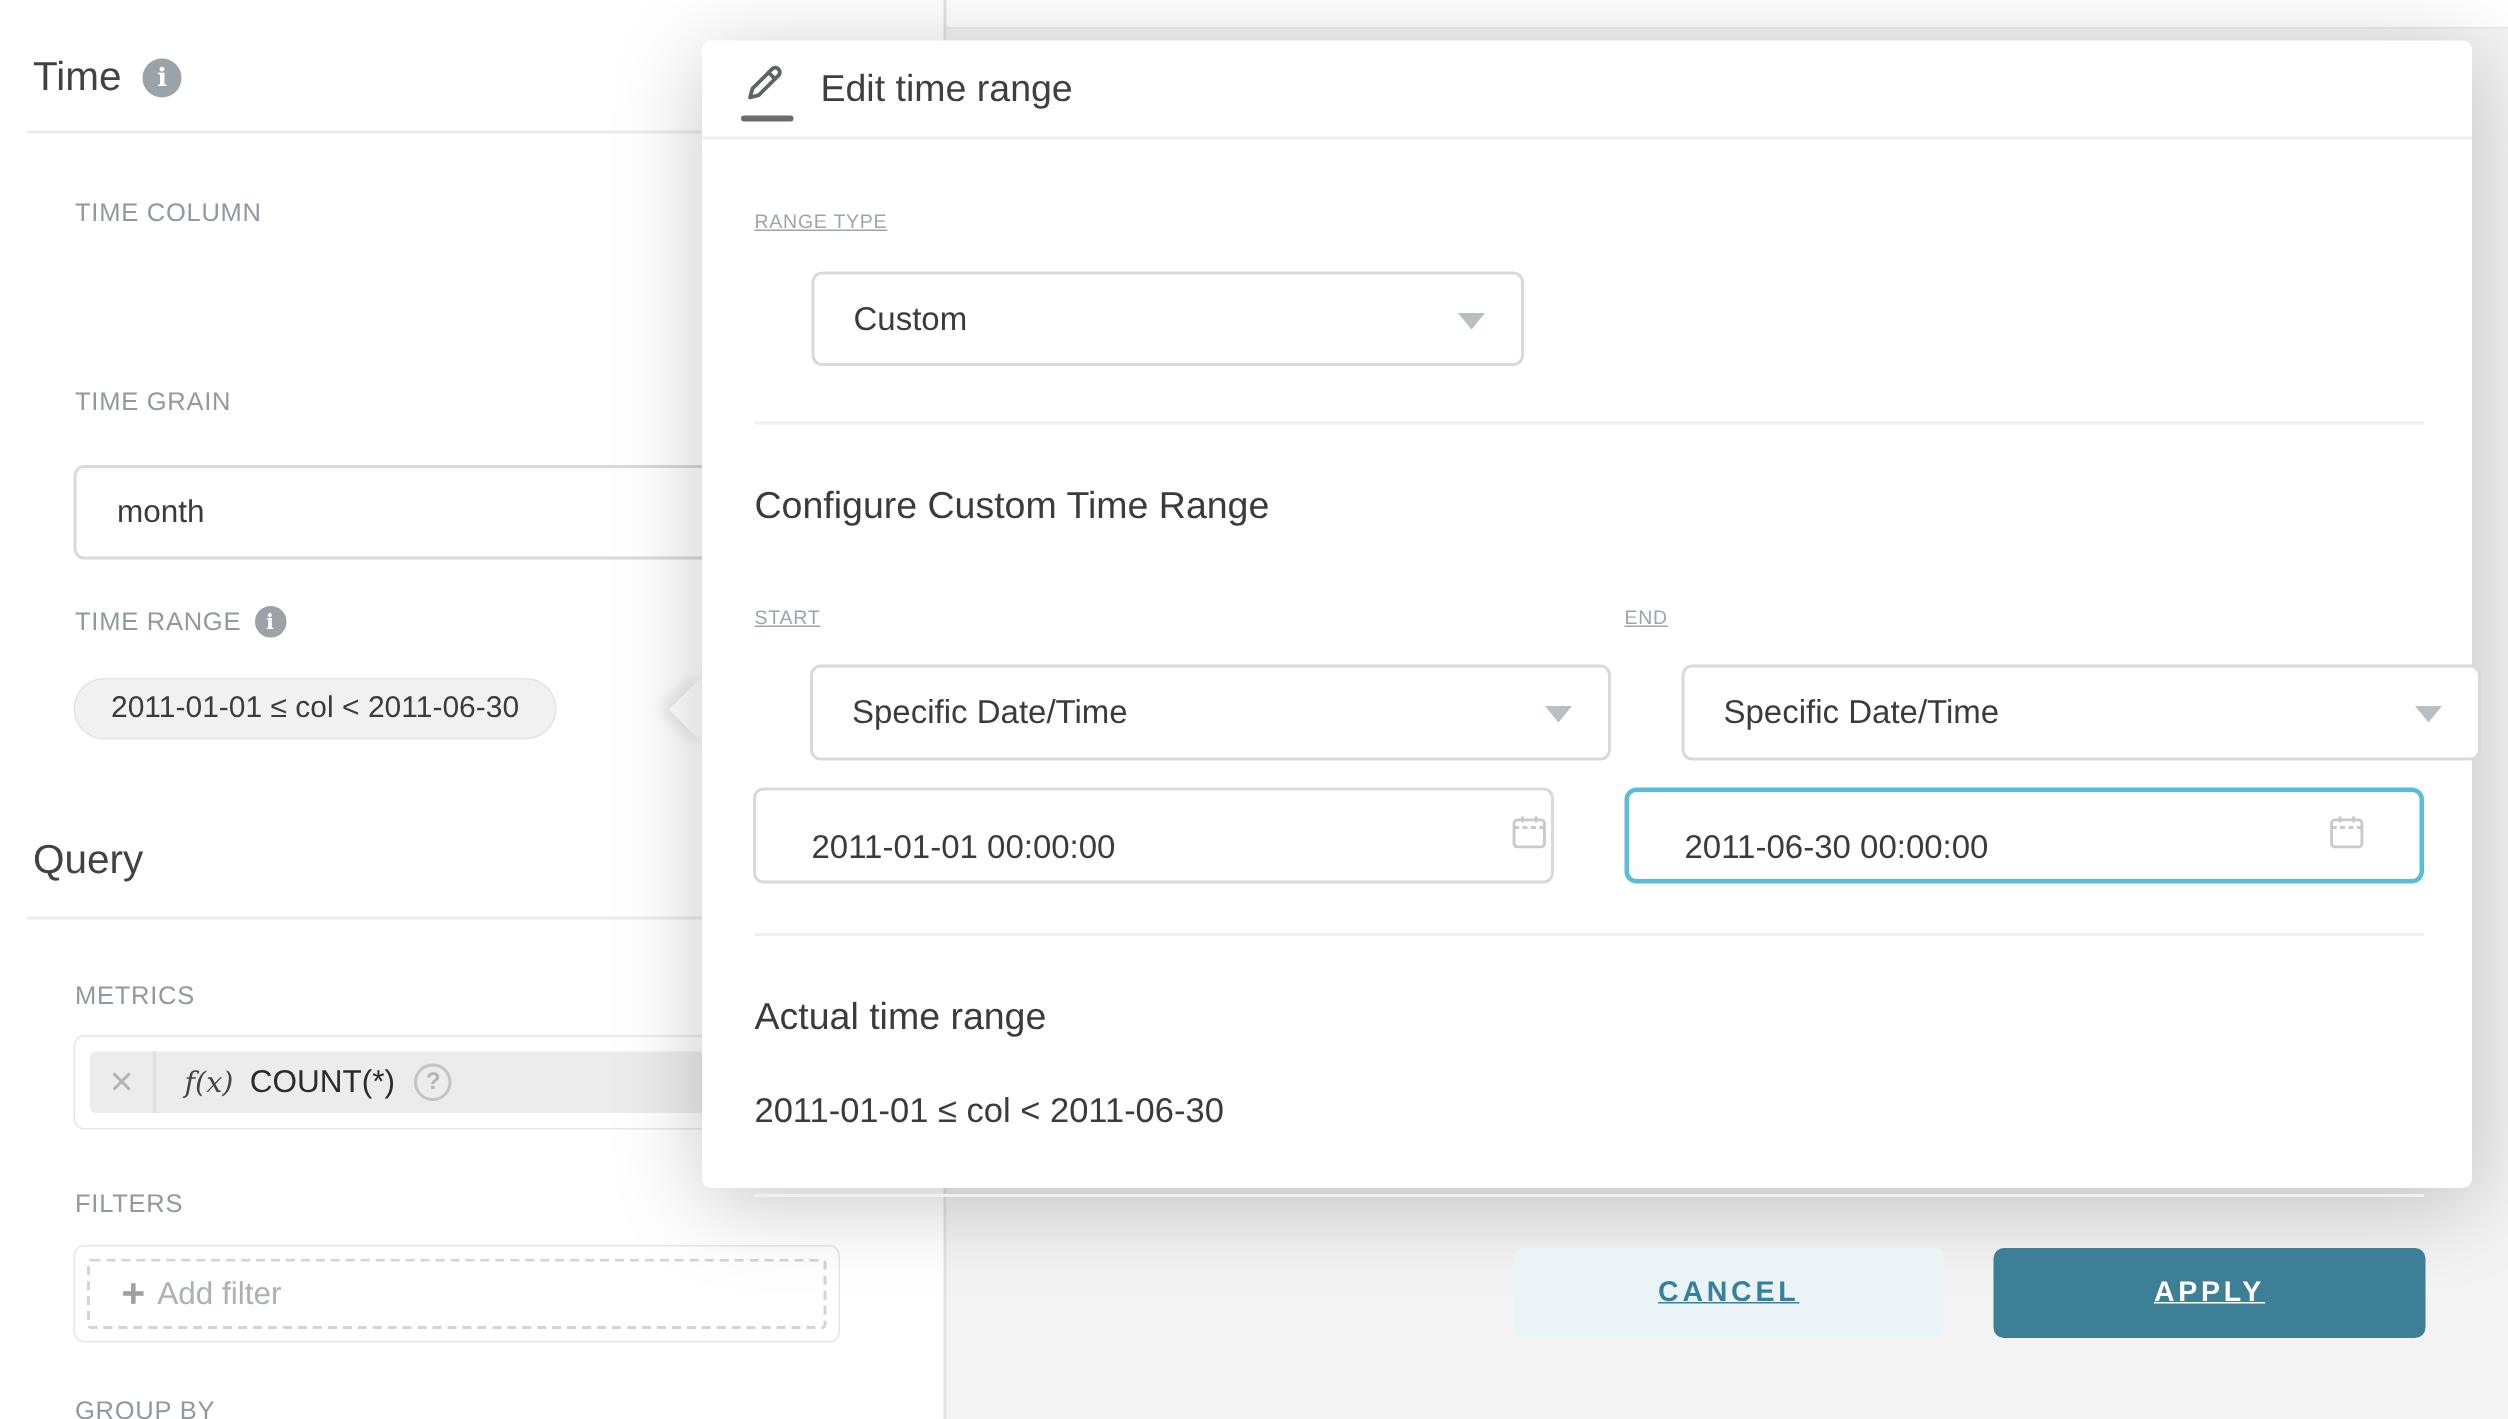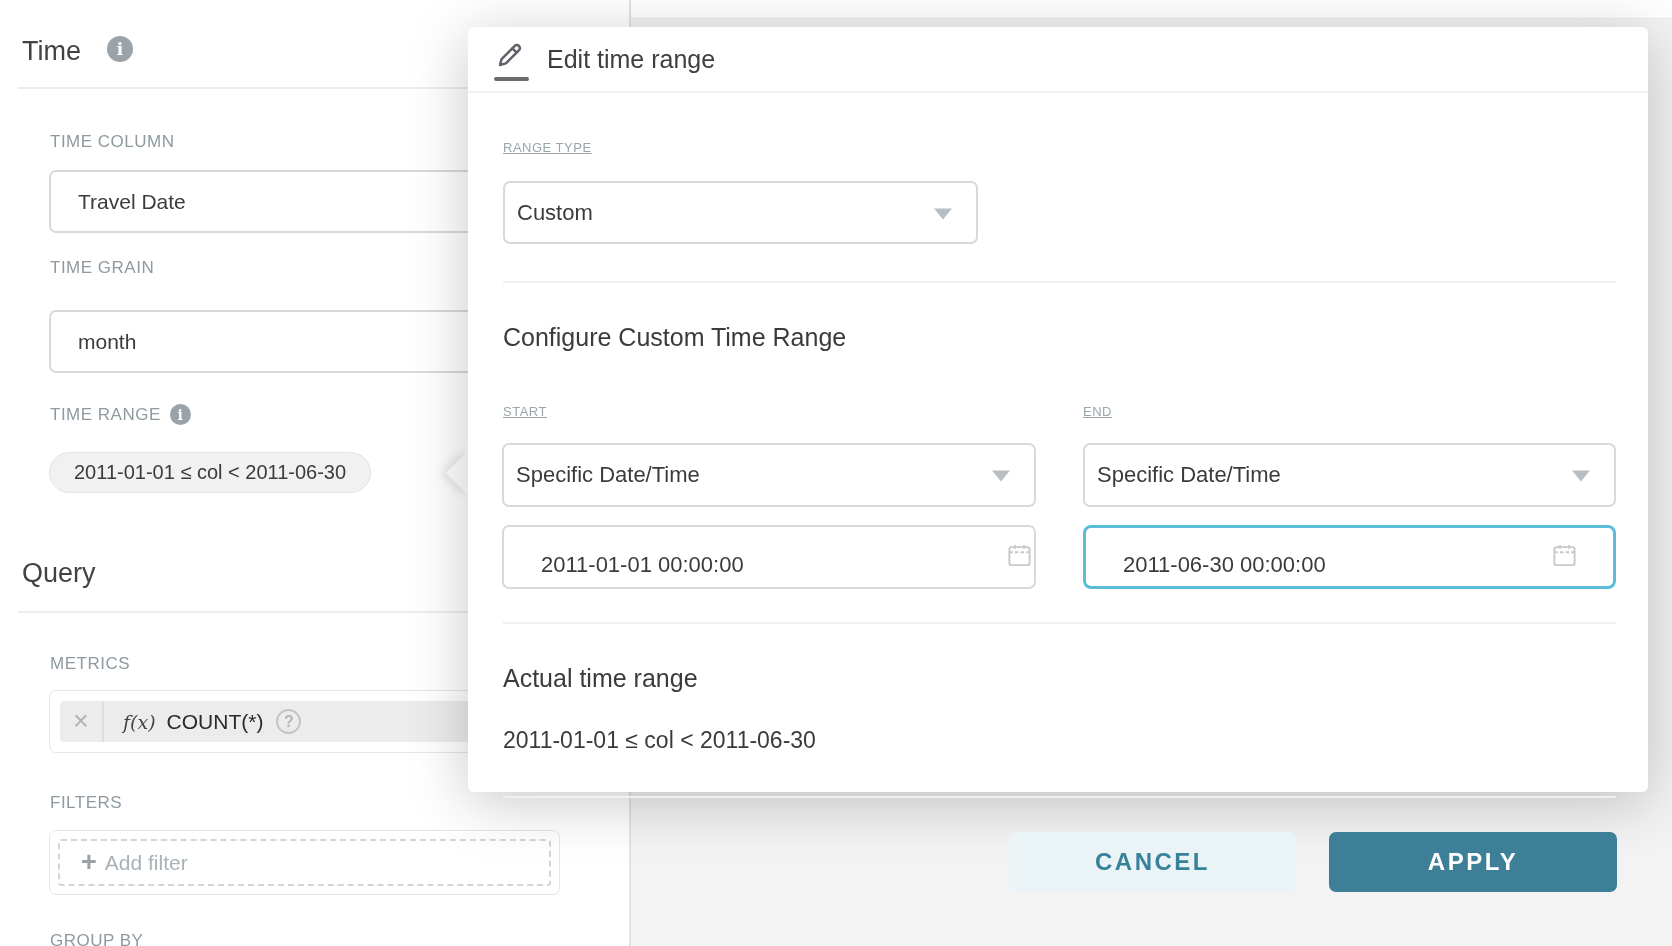--- a/index.html
+++ b/index.html
@@ -4,21 +4,21 @@
 <style>
   * { margin:0; padding:0; box-sizing:border-box; }
   html,body { width:1672px; height:946px; overflow:hidden; background:#fff;
     font-family:"Liberation Sans","DejaVu Sans",sans-serif; color:#3b3b3b; }
   .stage { position:relative; width:1672px; height:946px; }
 
   
   .panel-divider { position:absolute; left:629px; top:0; width:2px; height:946px; background:#e2e2e2; }
   .chart-bg { position:absolute; left:631px; top:18px; right:0; bottom:0; background:#f3f3f3; border-top:1px solid #eaeaea; }
 
-  .sec-title { position:absolute; font-size:27px; color:#424242; display:flex; gap:26px; }
+  .sec-title { position:absolute; font-size:27px; color:#424242; display:flex; align-items:center; gap:14px; }
   .divider-l { position:absolute; height:2px; background:#ececec; }
   .ctl-label { position:absolute; font-size:17px; color:#8e9aa0; letter-spacing:.5px; display:flex; align-items:center; gap:9px; }
   .info-badge { display:inline-flex; width:26px; height:26px; border-radius:50%; background:#9ca3a8; color:#fff;
     align-items:center; justify-content:center; font-size:17px; font-weight:bold; font-family:"DejaVu Serif",serif; }
   .info-badge.sm { width:21px; height:21px; font-size:14px; }
   .sel-box { position:absolute; background:#fff; border:2px solid #d9d9d9; border-radius:7px;
     display:flex; align-items:center; padding-left:27px; font-size:21px; color:#3b3b3b; }
 
   .range-pill { position:absolute; left:49px; top:452px; height:41px; border-radius:21px; background:#f1f1f1;
     border:1px solid #e3e3e3; display:inline-flex; align-items:center; padding:0 24px; font-size:20px; color:#3b3b3b; }
@@ -47,57 +47,54 @@
   .modal { position:absolute; left:468px; top:27px; width:1180px; height:765px; background:#fff;
     border-radius:6px; box-shadow:0 10px 60px rgba(0,0,0,.22); z-index:20; }
 
   .m-header-border { position:absolute; left:0; top:64px; width:100%; height:2px; background:#f0f0f0; }
   .m-title { position:absolute; left:79px; top:18px; font-size:25px; color:#3f3f3f; }
   .pencil-wrap { position:absolute; left:26px; top:12px; width:36px; height:44px; }
   .pencil-bar { position:absolute; left:0; bottom:2px; width:35px; height:4px; background:#6b6b6b; border-radius:2px; }
 
   .m-label { position:absolute; font-size:13px; color:#9ba6ab; letter-spacing:.5px;text-decoration:underline; }
   .m-sel { position:absolute; background:#fff; border:2px solid #d9d9d9; border-radius:7px; display:flex;
-    align-items:center; padding-left:12px; font-size:22px; color:#3b3b3b; cursor:pointer; }
+    align-items:center; padding-left:26px; font-size:22px; color:#3b3b3b; cursor:pointer;margin-left:38px; }
   .caret { position:absolute; right:24px; top:50%; transform:translateY(-40%); width:0; height:0;
     border-left:9px solid transparent; border-right:9px solid transparent; border-top:11px solid #b8bfc3; }
   .m-div { position:absolute; left:35px; width:1113px; height:2px; background:#f0f0f0; }
   .m-h2 { position:absolute; font-size:25px; color:#3b3b3b; }
 
   .date-input { position:absolute; height:64px; border:2px solid #d9d9d9; border-radius:7px; background:#fff;
     font-family:"Liberation Sans","DejaVu Sans",sans-serif; font-size:22px; color:#3b3b3b; padding:16px 70px 0 37px; outline:none; width:534px; }
   .date-input.focused { border:3px solid #5bbcd9; border-radius:8px; }
   .cal-icon { position:absolute; top:50%; transform:translateY(-50%); right:28px; pointer-events:none; }
 
   .m-actual-value { position:absolute; left:35px; top:700px; font-size:23px; color:#3b3b3b; }
 
-  .btn { position:absolute; top:805px; height:60px; border:none; border-radius:7px; font-size:24px;
-    font-weight:bold; letter-spacing:2.5px; cursor:pointer; font-family:"Liberation Sans",sans-serif; }
+  .btn { position:absolute; top:805px; height:60px; border:none; border-radius:7px; font-size:19px;
+    font-weight:bold; letter-spacing:2.5px; cursor:pointer; font-family:"Liberation Sans",sans-serif;text-decoration:underline; }
   .btn-cancel { left:541px; width:287px; background:#eaf4f7; color:#37819b; }
   .btn-apply { left:861px; width:288px; background:#3d7f96; color:#ffffff; }
 </style>
 </head>
 <body>
 
 <div class="stage">
 
   <div class="chart-bg"></div>
   <div class="panel-divider"></div>
 
   <div class="sec-title" style="left:22px; top:36px;">
     <span>Time</span>
     <span class="info-badge">i</span>
   </div>
   <div class="divider-l" style="left:18px; top:87px; width:612px;"></div>
 
   <div class="ctl-label" style="left:50px; top:132px;">
     <span>TIME COLUMN</span>
-  </div>
-  <div class="sel-box" style="left:49px; top:170px; width:511px; height:63px;">
-    <span>Travel Date</span>
   </div>
 
   <div class="ctl-label" style="left:50px; top:258px;">
     <span>TIME GRAIN</span>
   </div>
   <div class="sel-box" style="left:49px; top:310px; width:511px; height:63px;">
     <span>month</span>
   </div>
 
   <div class="ctl-label" style="left:50px; top:404px;">

